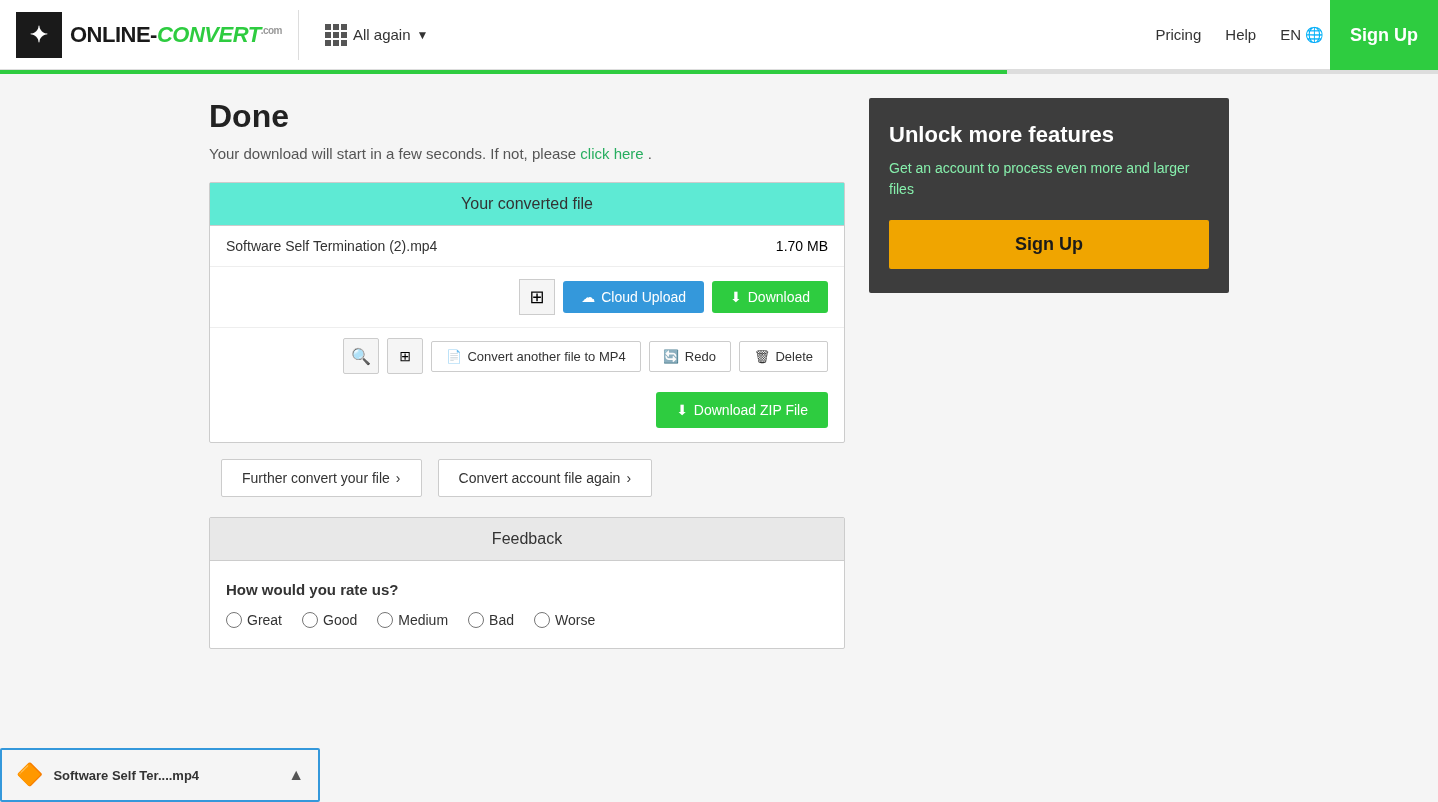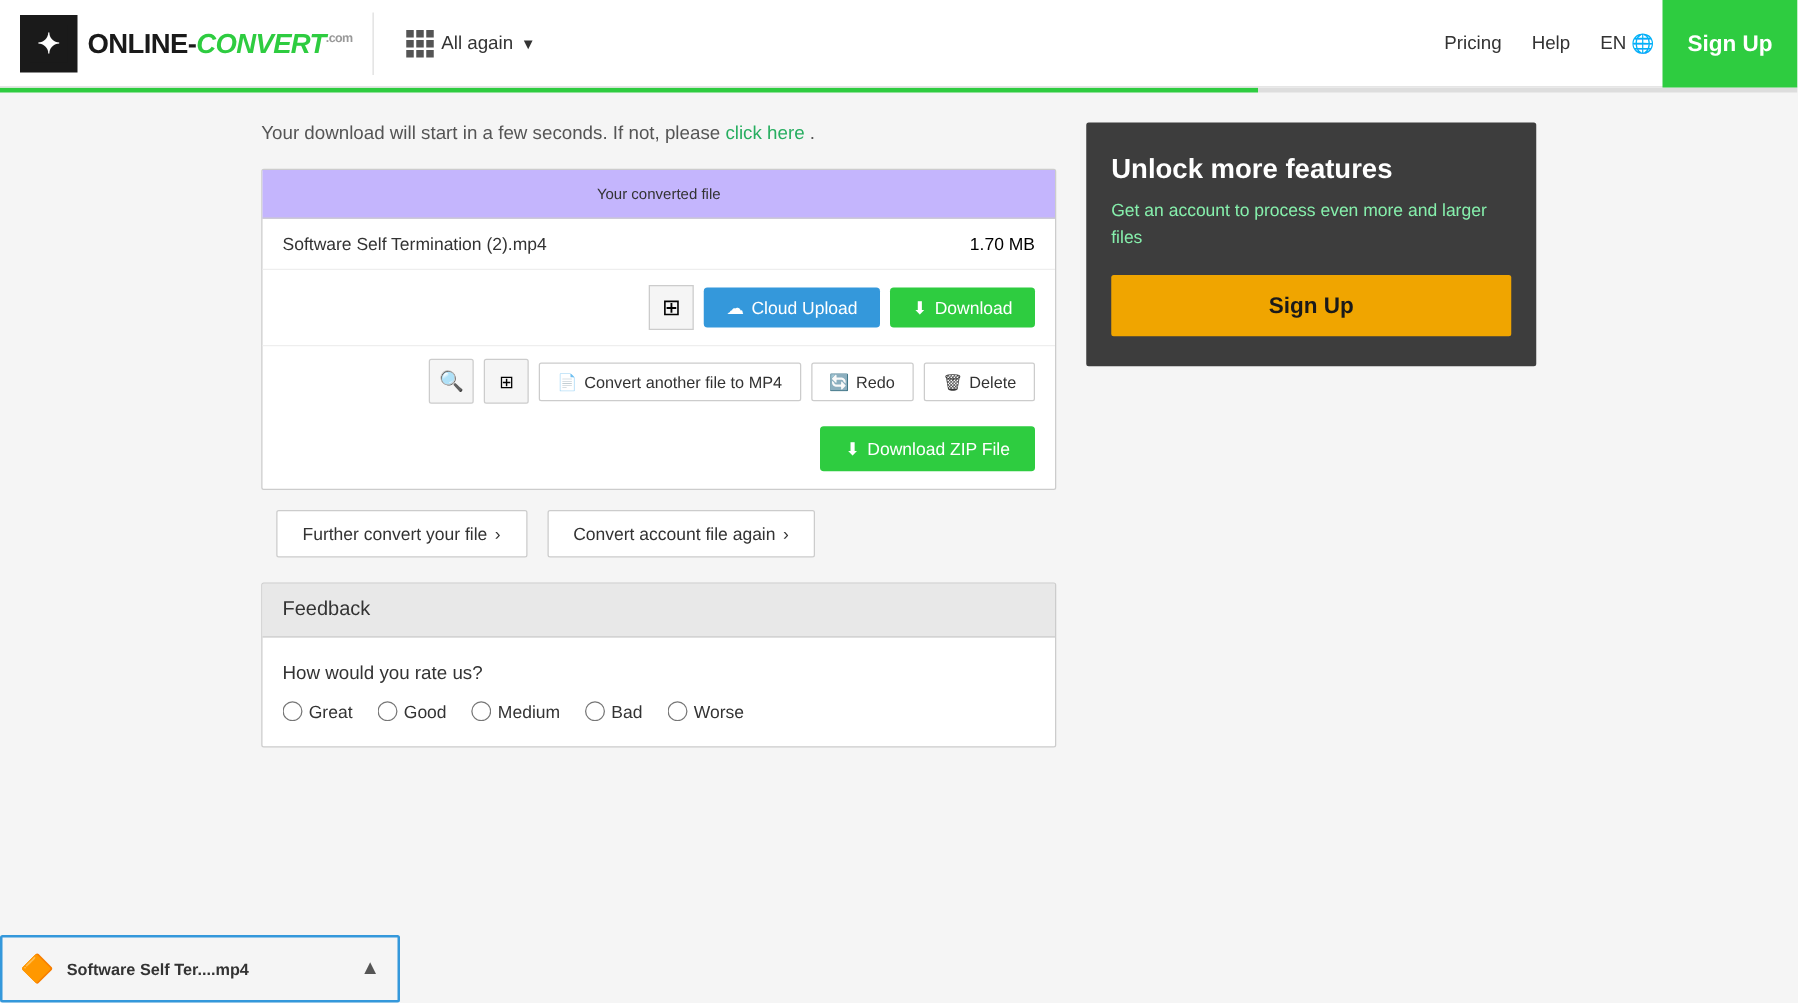--- a/index.html
+++ b/index.html
@@ -135,23 +135,23 @@
     }
 
     
     .converted-box {
       background: #fff;
       border: 1px solid #ccc;
       border-radius: 2px;
       margin-bottom: 16px;
     }
     .converted-header {
-      background: #c4b5fd;
+      background: #5eead4;
       padding: 12px 16px;
-      font-size: 12px;
+      font-size: 16px;
       color: #333;
       text-align: center;
       border-bottom: 1px solid #ccc;
     }
     .file-row {
       display: flex;
       align-items: center;
       justify-content: space-between;
       padding: 12px 16px;
       border-bottom: 1px solid #eee;
@@ -270,28 +270,29 @@
     
     .feedback-box {
       background: #fff;
       border: 1px solid #ccc;
       border-radius: 2px;
     }
     .feedback-header {
       background: #e8e8e8;
       padding: 12px 16px;
       font-size: 16px;
+      text-align: center;
       border-bottom: 1px solid #ccc;
     }
     .feedback-body {
       padding: 20px 16px;
     }
     .feedback-question {
       font-size: 15px;
-      font-weight: normal;
+      font-weight: bold;
       margin-bottom: 14px;
     }
     .radio-group {
       display: flex;
       gap: 20px;
       flex-wrap: wrap;
     }
     .radio-label {
       display: flex;
       align-items: center;
@@ -411,20 +412,21 @@
       <span>➡</span>
       <span>Log In</span>
     </button>
   </nav>
   <button class="signup-btn">Sign Up</button>
 </div>
 <div class="progress-bar"></div>
 
 <div class="main">
   <div class="content">
+    <h1 class="page-title">Done</h1>
     <p class="subtitle">
       <span>Your download will start in a few seconds. If not, please</span>
       <a href="#">click here</a>
       <span>.</span>
     </p>
 
     <div class="converted-box">
       <div class="converted-header">Your converted file</div>
       <div class="file-row">
         <span class="file-name">Software Self Termination (2).mp4</span>

